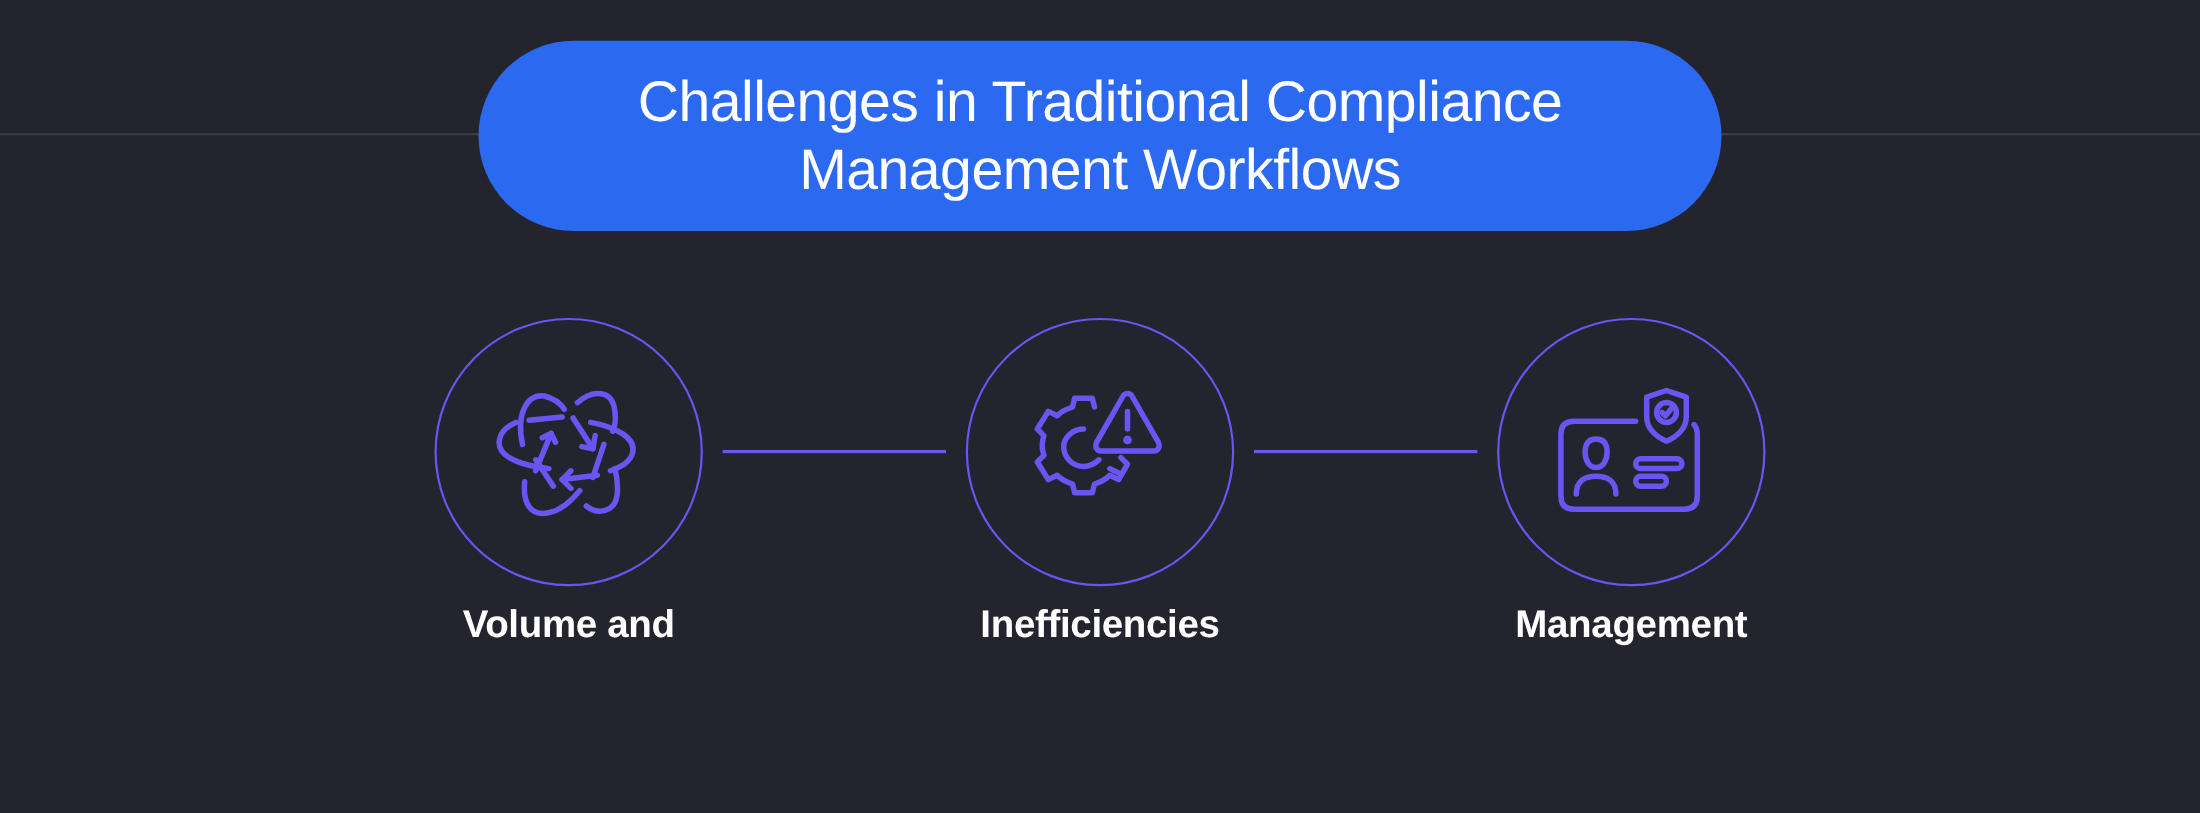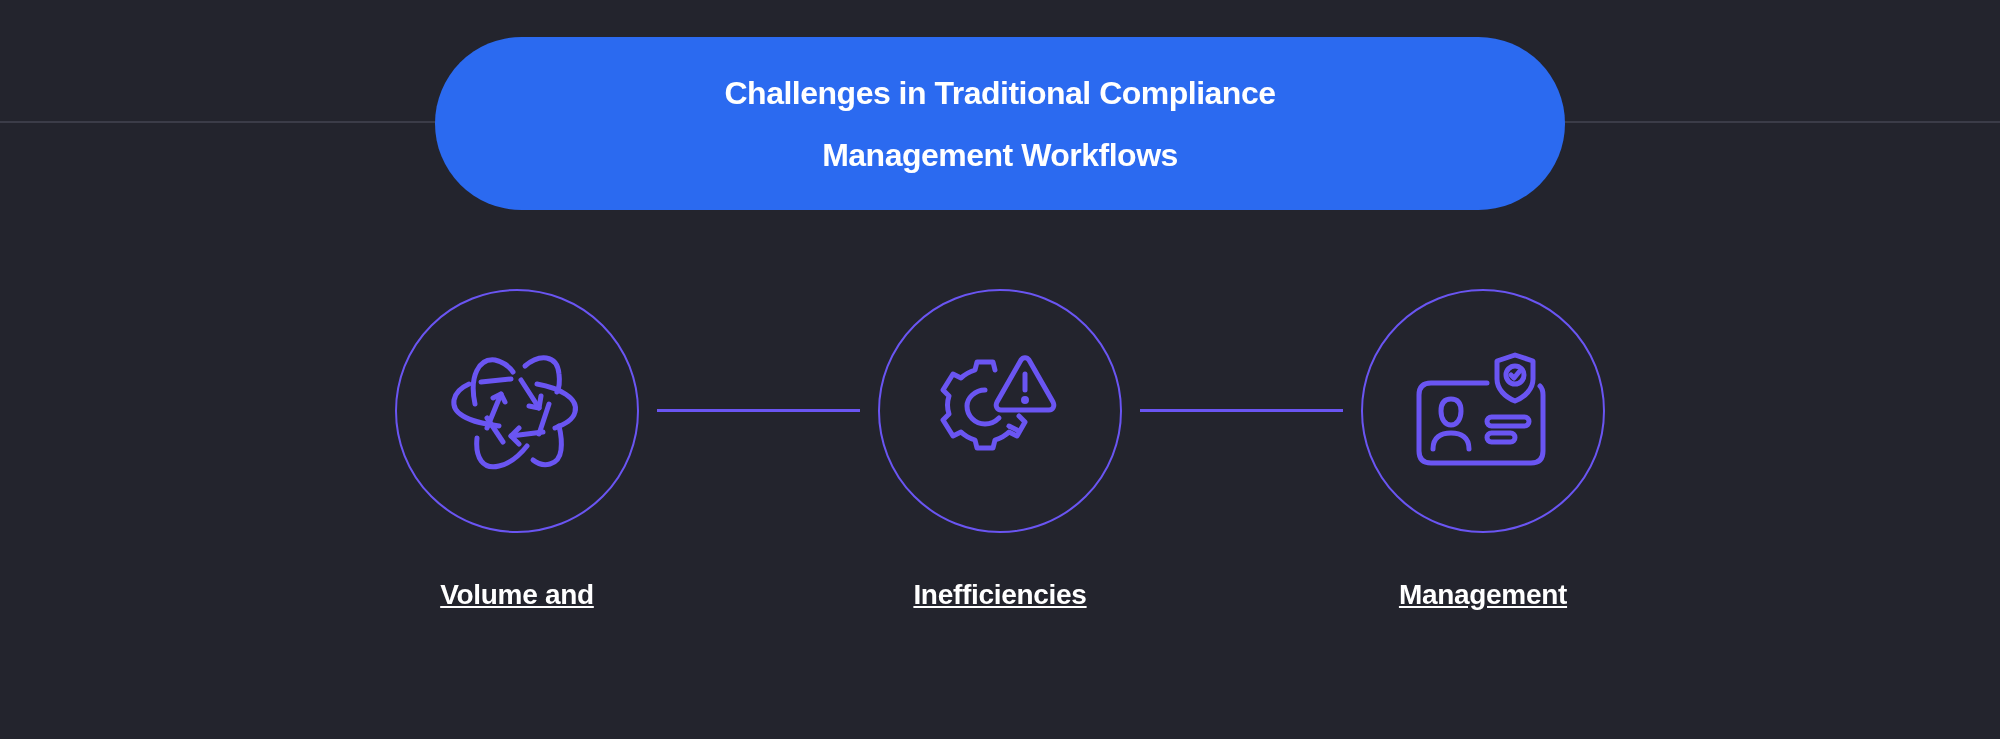--- a/index.html
+++ b/index.html
@@ -14,35 +14,35 @@
     position: absolute; left: 0; top: 121px; width: 2000px; height: 2px;
     background: #3b3c48;
   }
   .pill {
     position: absolute; left: 435px; top: 37px; width: 1130px; height: 173px;
     background: #2b6af0; border-radius: 87px;
     display: flex; align-items: center; justify-content: center;
     text-align: center;
   }
   .pill-title {
-    color: #ffffff; font-weight: 700; font-size: 32px; line-height: 62px;
+    color: #ffffff; font-weight: 400; font-size: 52px; line-height: 62px;
     letter-spacing: -0.5px; width: 1000px;
   }
   .circle {
     position: absolute; width: 244px; height: 244px; border-radius: 50%;
     border: 2.5px solid #6a55f2; box-sizing: border-box;
     display: flex; align-items: center; justify-content: center;
   }
   .connector {
     position: absolute; height: 3px; background: #6a55f2; top: 409px;
   }
   .label {
     position: absolute; width: 400px; text-align: center;
-    color: #ffffff; font-weight: 700; font-size: 28px; line-height: 45px;
-    top: 572px; letter-spacing: -0.3px; text-decoration: underline;
+    color: #ffffff; font-weight: 700; font-size: 35px; line-height: 45px;
+    top: 545px; letter-spacing: -0.3px;
   }
   svg { overflow: visible; }
 </style>
 </head>
 <body>
 
 <div class="divider"></div>
 
 <div class="pill">
   <div class="pill-title">

